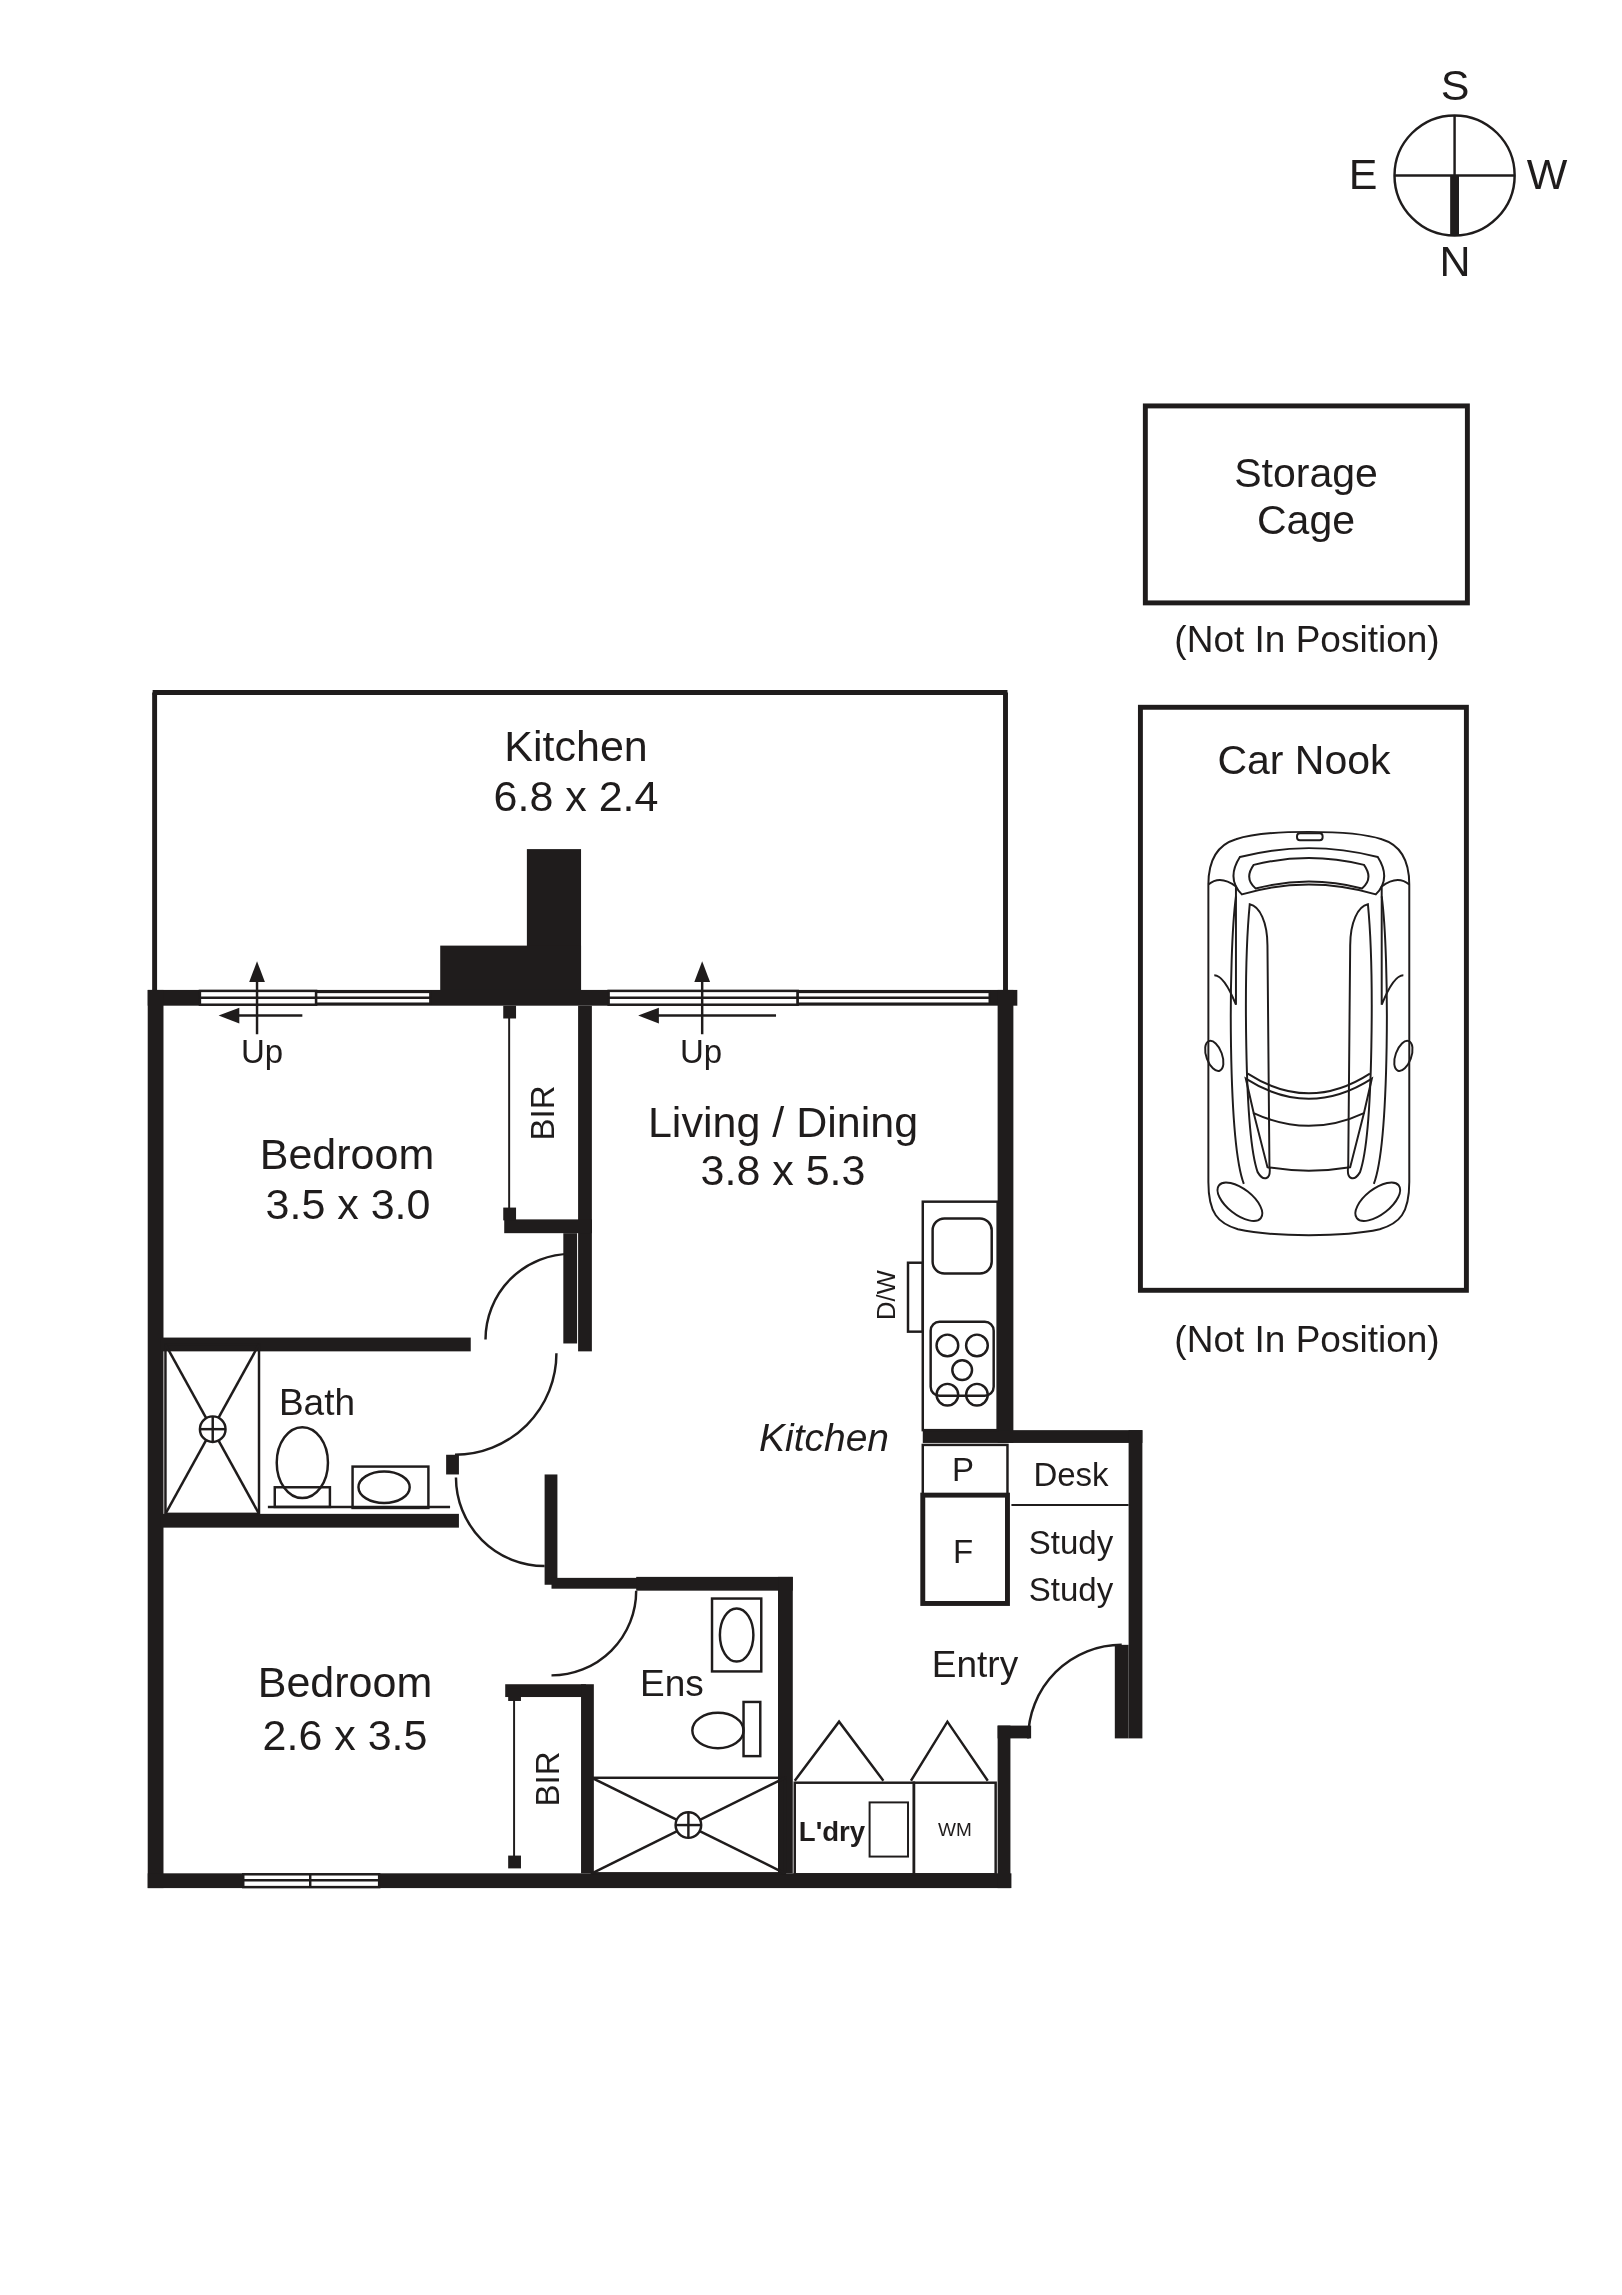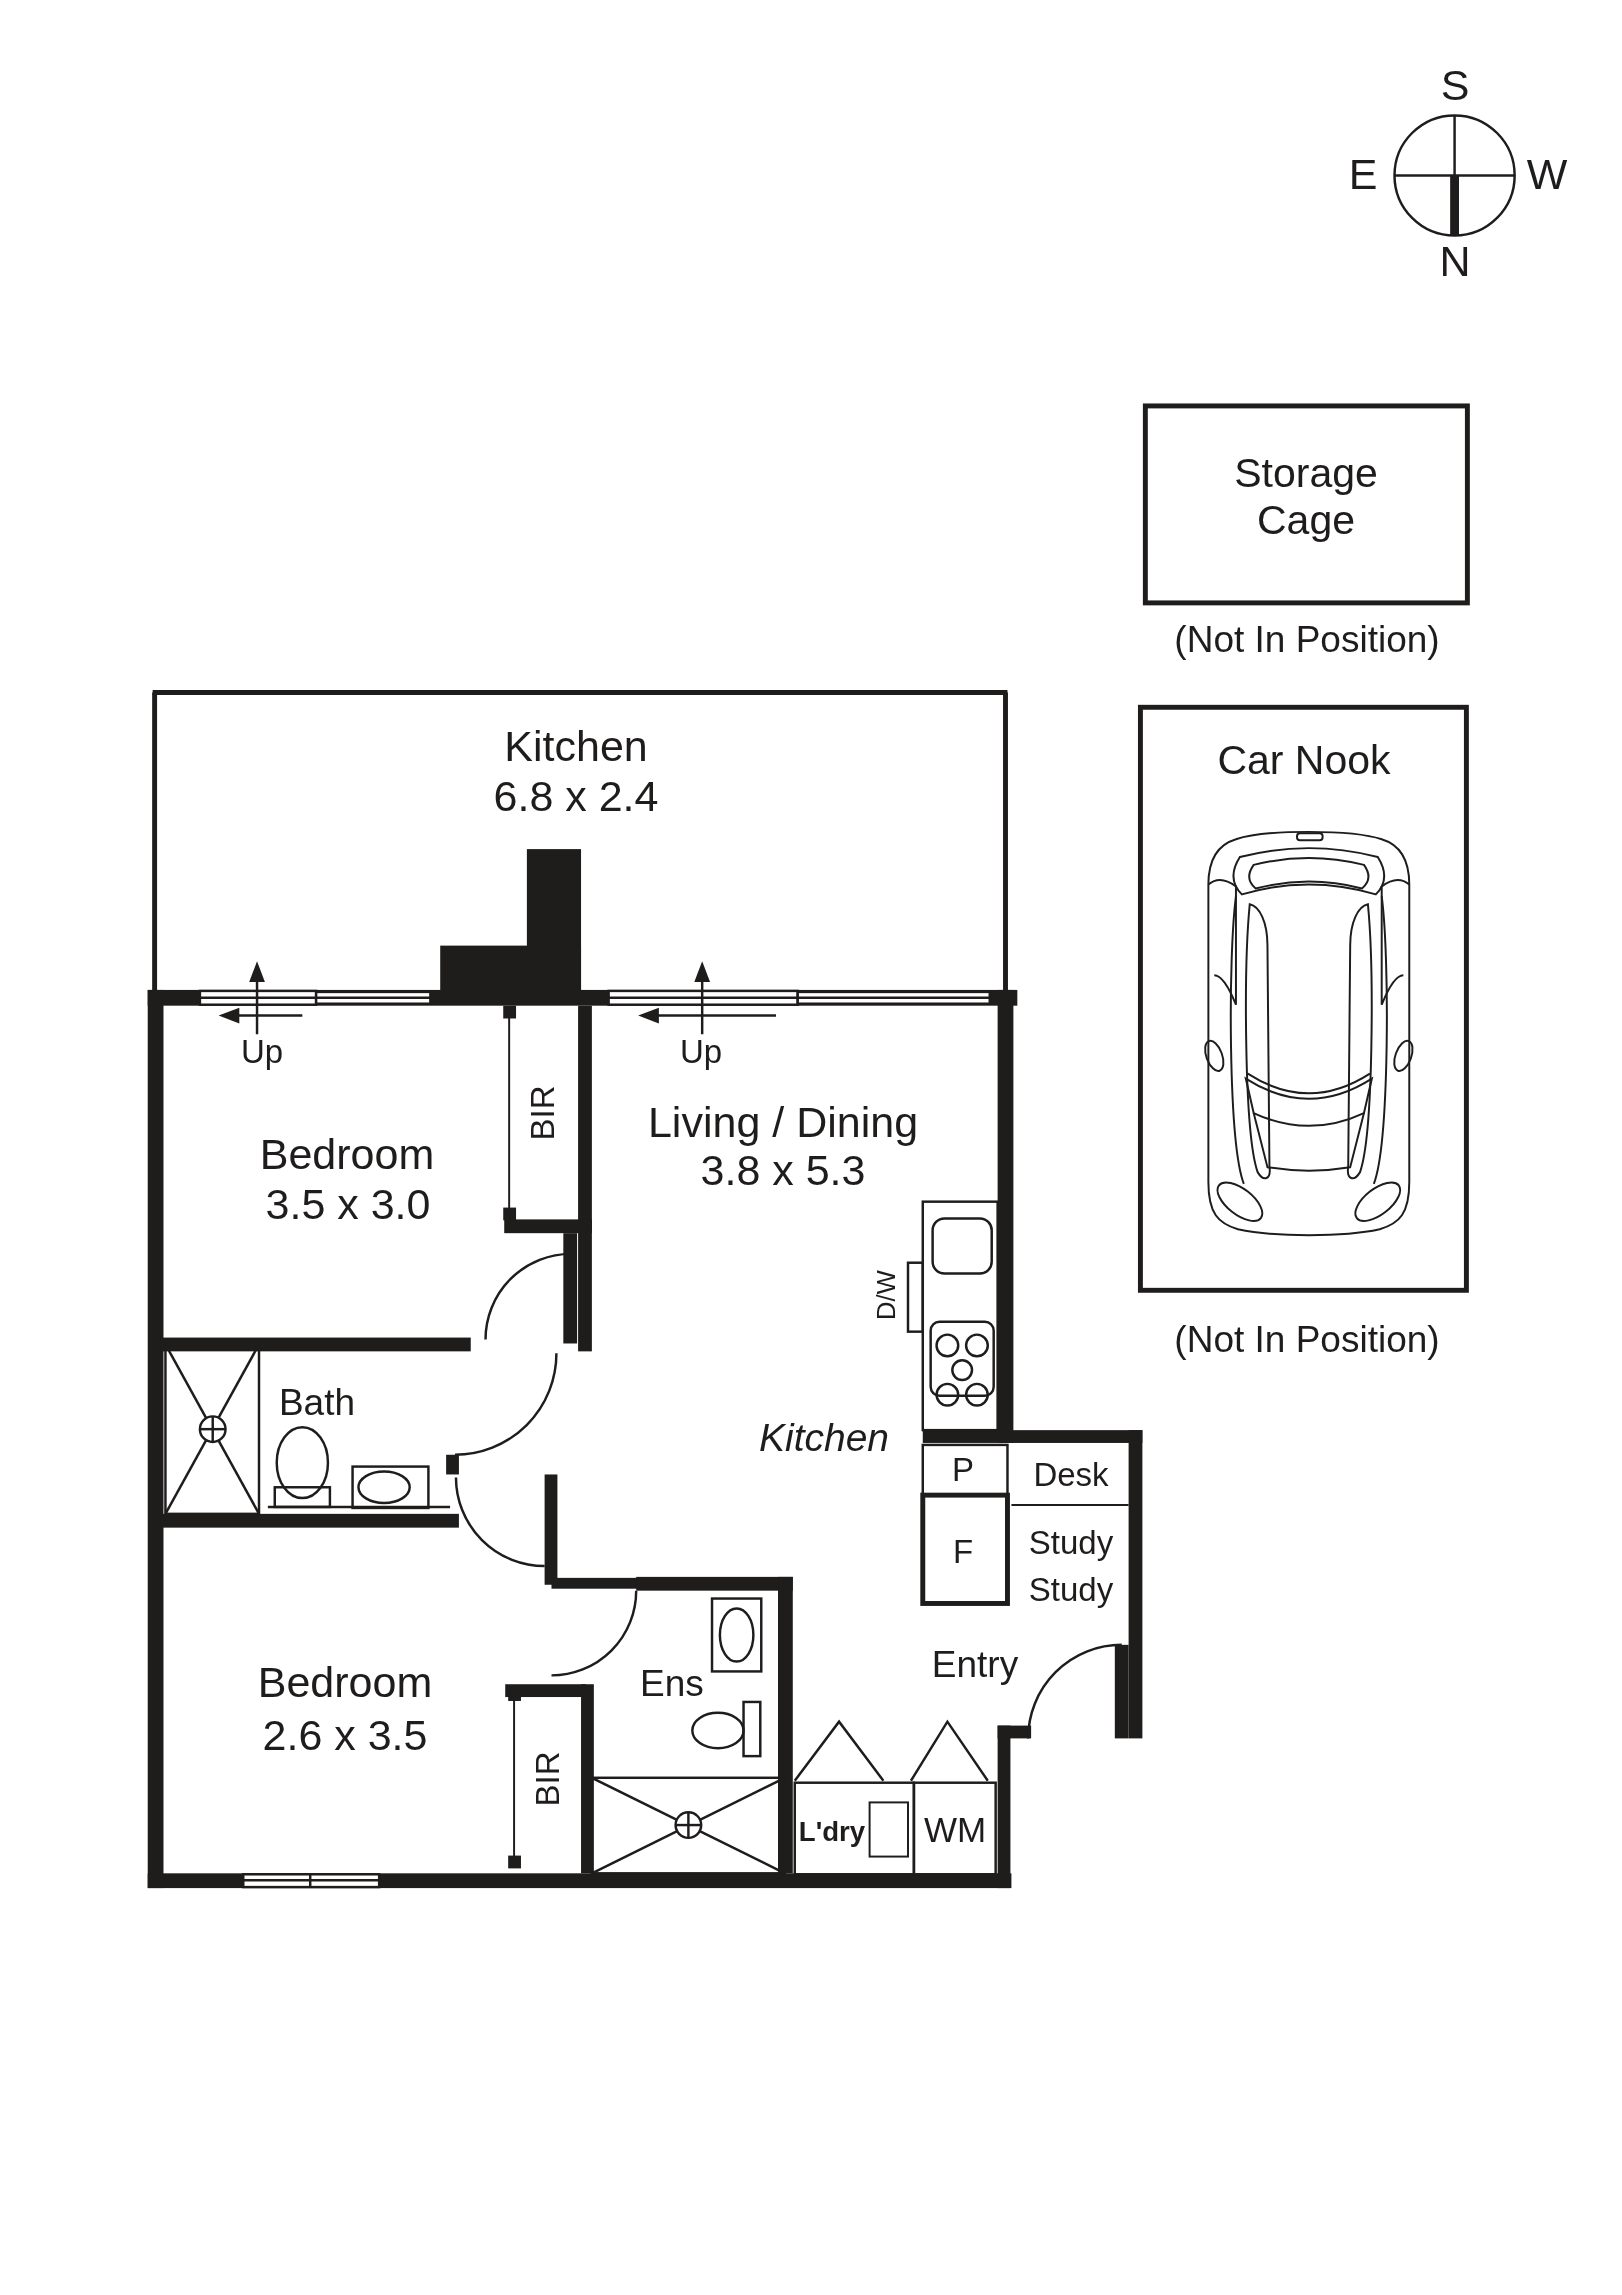--- a/index.html
+++ b/index.html
@@ -4,21 +4,21 @@
 <style>
   html,body{margin:0;padding:0;background:#ffffff;}
   #page{position:relative;width:1622px;height:2295px;background:#ffffff;
         font-family:"Liberation Sans",sans-serif;color:#1f1c1c;overflow:hidden;}
   svg{position:absolute;left:0;top:0;}
   .lbl{position:absolute;transform:translate(-50%,-50%);white-space:pre;
        color:#1f1c1c;text-align:center;line-height:1.05;}
   .rot{transform:translate(-50%,-50%) rotate(-90deg);}
   .f44{font-size:43px;} .f42{font-size:41px;} .f40{font-size:39px;font-style:italic;}
   .f38{font-size:37px;} .f34{font-size:33px;}
-  .f30{font-size:35px;} .f28{font-size:27.6px;font-weight:bold;} .f26{font-size:25.6px;}
+  .f30{font-size:19px;} .f28{font-size:27.6px;font-weight:bold;} .f26{font-size:25.6px;}
 </style>
 </head>
 <body>
 
 <div id="page">
 
   <svg width="1622" height="2295" viewBox="0 0 1647 2330">
     <g stroke="#1f1c1c" fill="none" stroke-width="2.5">
 
       <g stroke-width="5">

